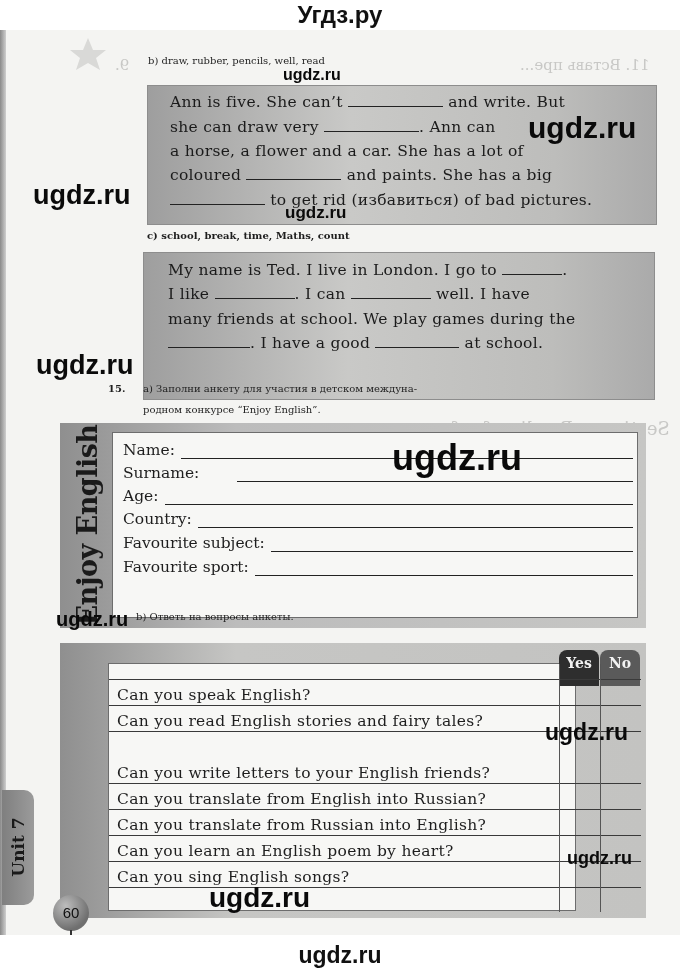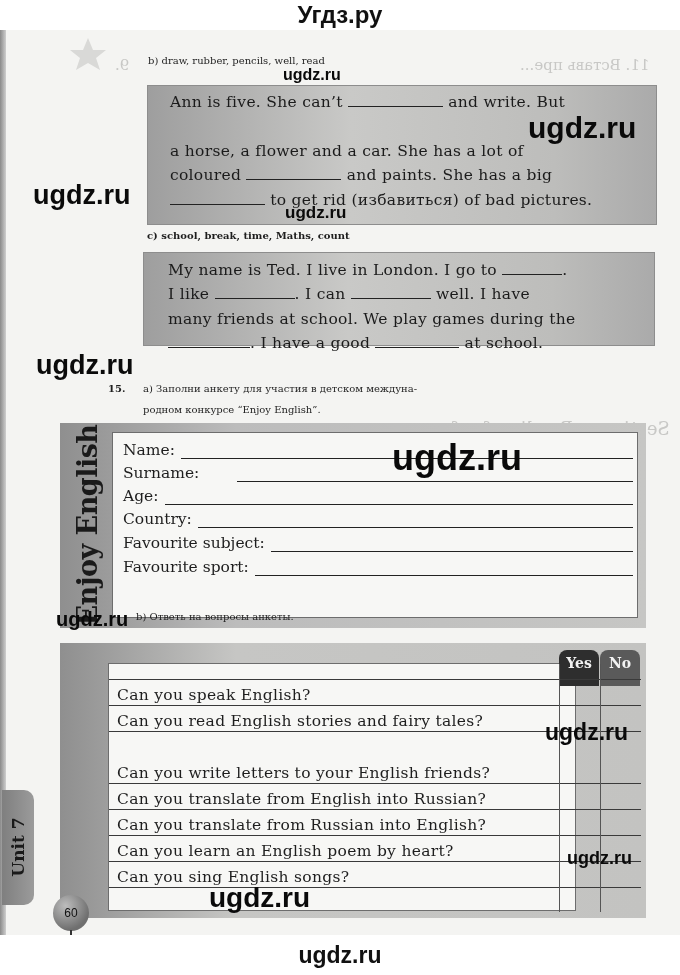--- a/index.html
+++ b/index.html
@@ -89,21 +89,21 @@
     background: linear-gradient(90deg, #7f7f7f, #9b9b9b); border-radius: 0 10px 10px 0;
   }
   .unit-tab-text {
     position: absolute; left: 16px; top: 57px; transform: translate(-50%, -50%) rotate(-90deg);
     font-weight: bold; font-size: 17px; color: #1a1a1a; white-space: nowrap;
   }
   .balloon {
     position: absolute; left: 53px; top: 895px; width: 36px; height: 36px; border-radius: 50%;
     background: radial-gradient(circle at 35% 30%, #bdbdbd, #6f6f6f 70%);
     text-align: center; line-height: 36px; font-family: "Liberation Sans", sans-serif;
-    font-size: 12px; color: #111;
+    font-size: 15px; color: #111;
   }
   .balloon-string { position: absolute; left: 70px; top: 930px; width: 1.5px; height: 14px; background: #333; }
 </style>
 </head>
 <body>
 
 <div class="site-header">Угдз.ру</div>
 
 <div class="page">
   <div class="page-edge"></div>
@@ -114,31 +114,34 @@
 
   <svg style="position:absolute; left:68px; top:6px;" width="40" height="36">
     <polygon points="20,2 25,14 38,14 28,22 32,34 20,27 8,34 12,22 2,14 15,14" fill="#d9d9d7"></polygon>
   </svg>
 
   <div class="label" style="left:148px; top:25px;">b) draw, rubber, pencils, well, read</div>
   <div class="gray-box" style="left:147px; top:55px; width:510px; height:140px;">
     <div class="text-line" style="left:23px; top:8px;">
       <span>Ann is five. She can’t </span><span class="blank" style="width:95px;"></span><span> and write. But</span>
     </div>
+    <div class="text-line" style="left:23px; top:33px;">
+      <span>she can draw very </span><span class="blank" style="width:95px;"></span><span>. Ann can</span>
+    </div>
     <div class="text-line" style="left:23px; top:57px;">a horse, a flower and a car. She has a lot of</div>
     <div class="text-line" style="left:23px; top:81px;">
       <span>coloured </span><span class="blank" style="width:95px;"></span><span> and paints. She has a big</span>
     </div>
     <div class="text-line" style="left:23px; top:106px;">
       <span class="blank" style="width:95px;"></span><span> to get rid (избавиться) of bad pictures.</span>
     </div>
   </div>
 
   <div class="label" style="left:147px; top:200px;font-weight:bold;">c) school, break, time, Maths, count</div>
-  <div class="gray-box" style="left:143px; top:222px; width:512px; height:94px;">
+  <div class="gray-box" style="left:143px; top:222px; width:512px; height:148px;">
     <div class="text-line" style="left:25px; top:9px;">
       <span>My name is Ted. I live in London. I go to </span><span class="blank" style="width:60px;"></span><span>.</span>
     </div>
     <div class="text-line" style="left:25px; top:33px;">
       <span>I like </span><span class="blank" style="width:80px;"></span><span>. I can </span><span class="blank" style="width:80px;"></span><span> well. I have</span>
     </div>
     <div class="text-line" style="left:25px; top:58px;">many friends at school. We play games during the</div>
     <div class="text-line" style="left:25px; top:82px;">
       <span class="blank" style="width:82px;"></span><span>. I have a good </span><span class="blank" style="width:84px;"></span><span> at school.</span>
     </div>

